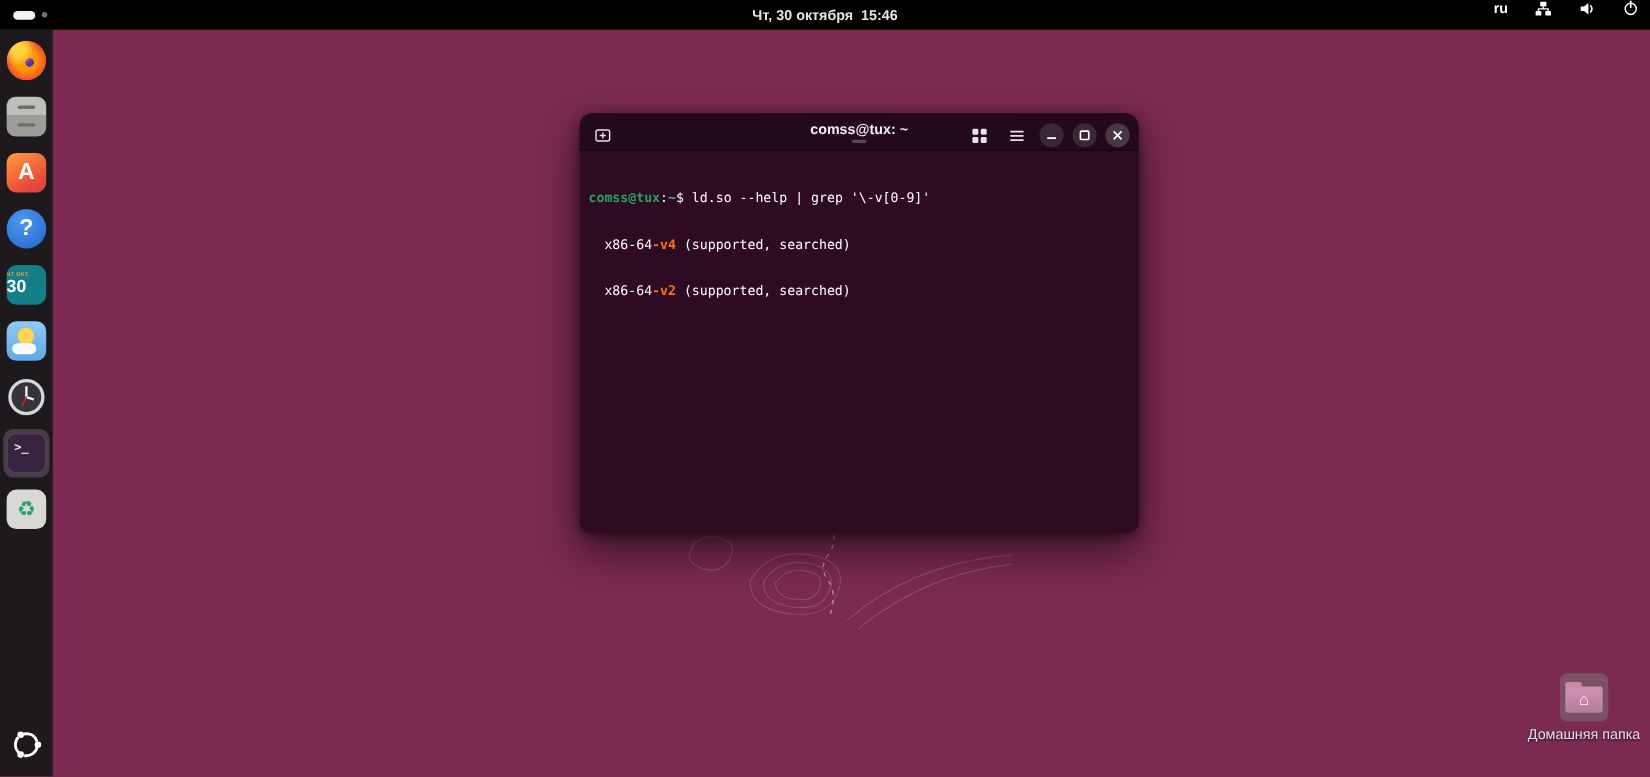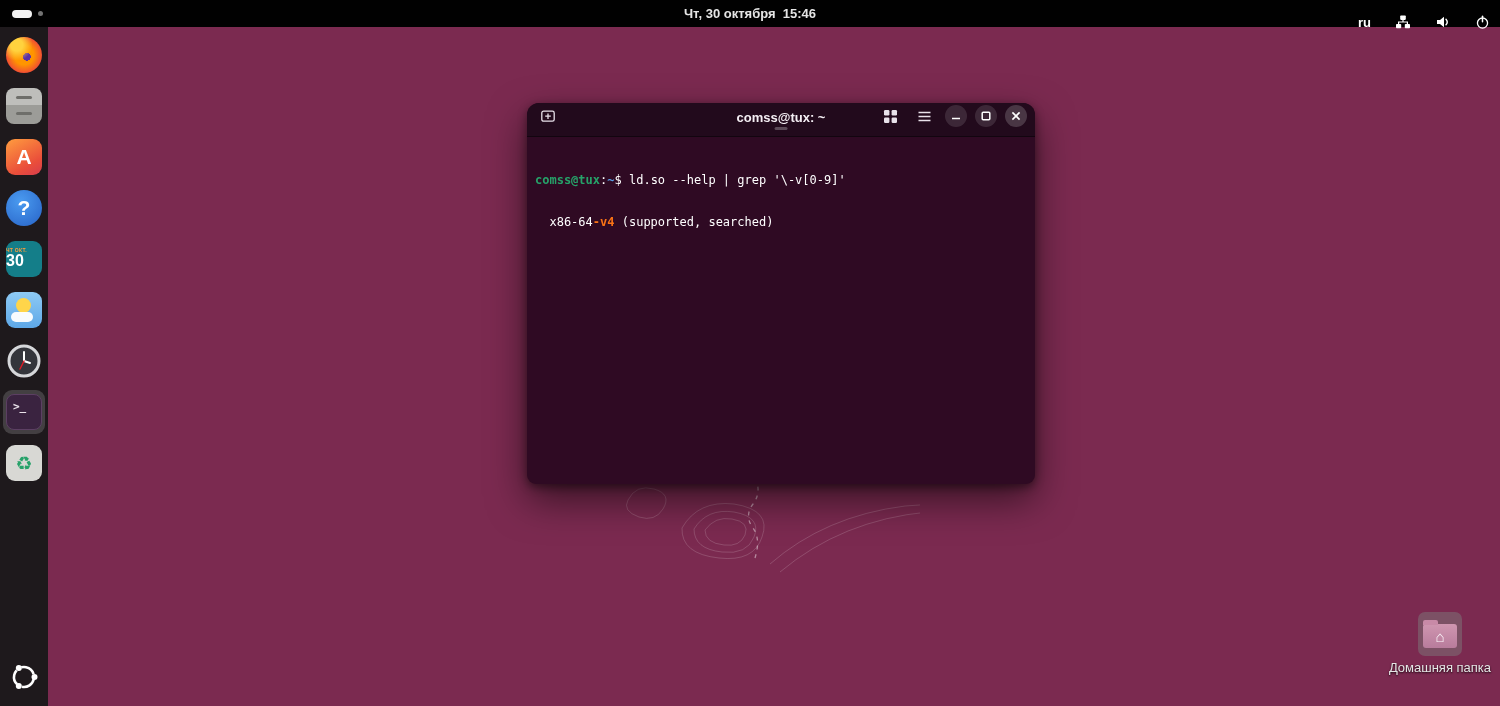--- a/index.html
+++ b/index.html
@@ -21,21 +21,21 @@
   }
   .tb-left { position:absolute; left:12px; top:0; height:27px; display:flex; align-items:center; gap:6px; }
   .ws-pill { width:20px; height:8px; border-radius:5px; background:#f2f2f2; display:inline-block; }
   .ws-dot  { width:5px;  height:5px; border-radius:50%; background:rgba(255,255,255,0.45); display:inline-block; }
   .tb-clock {
     position:absolute; left:50%; top:0; transform:translateX(-50%);
     height:27px; display:flex; align-items:center;
     background:none; border:none; color:#e5e5e5;
     font:600 13px "Liberation Sans", sans-serif; white-space:pre; cursor:default;
   }
-  .tb-right { position:absolute; right:10px; top:0; height:44px; display:flex; align-items:center; gap:24px; }
+  .tb-right { position:absolute; right:10px; top:0; height:44px; display:flex; align-items:flex-start; gap:24px; }
   .tb-lang { font:600 13px "Liberation Sans", sans-serif; color:#fff; }
   .tb-ico { display:flex; align-items:center; }
 
   
   .dock {
     position:absolute; left:0; top:27px; bottom:0; width:48px;
     background:rgba(24,24,24,0.94); z-index:35;
     display:flex; flex-direction:column; align-items:center;
     padding-top:9px; gap:13px;
   }
@@ -81,21 +81,21 @@
 
   
   .window {
     position:absolute; left:527px; top:103px; width:508px; height:381px; z-index:20;
     border-radius:12px 12px 9px 9px;
     box-shadow:0 16px 38px rgba(0,0,0,0.55), 0 3px 10px rgba(0,0,0,0.45);
     overflow:hidden; background:#2f0a23;
   }
   .headerbar {
     position:relative; height:34px; background:#220a1c;
-    display:flex; align-items:flex-start; padding:0 8px;
+    display:flex; align-items:flex-end; padding:0 8px;
     border-bottom:1px solid rgba(0,0,0,0.45);
   }
   .hb-btn { background:none; border:none; width:26px; height:26px; display:flex; align-items:center; justify-content:center; cursor:pointer; border-radius:6px; }
   .hb-title-wrap { position:absolute; left:50%; top:0; transform:translateX(-50%); height:34px; display:flex; flex-direction:column; align-items:center; justify-content:center; }
   .hb-title { color:#f4eef3; font:700 13px "Liberation Sans", sans-serif; line-height:14px; }
   .hb-dash  { width:13px; height:3px; border-radius:2px; background:#5c4a58; margin-top:2px; }
   .hb-right { margin-left:auto; display:flex; align-items:center; gap:8px; }
   .circle-btn {
     width:22px; height:22px; border-radius:50%; border:none; cursor:pointer;
     background:rgba(255,255,255,0.12); display:flex; align-items:center; justify-content:center;
@@ -278,20 +278,21 @@
           <line x1="2.4" y1="2.4" x2="9.6" y2="9.6" stroke="#fff" stroke-width="1.6"></line>
           <line x1="9.6" y1="2.4" x2="2.4" y2="9.6" stroke="#fff" stroke-width="1.6"></line>
         </svg>
       </button>
     </div>
   </div>
 
   <div class="term-body">
     <div class="term-line"><span class="t-user">comss@tux</span><span class="t-fg">:</span><span class="t-path">~</span><span class="t-fg">$ </span><span class="t-fg">ld.so --help | grep '\-v[0-9]'</span></div>
     <div class="term-line"><span class="t-fg">  x86-64</span><span class="t-match">-v4</span><span class="t-fg"> (supported, searched)</span></div>
+    <div class="term-line"><span class="t-fg">  x86-64</span><span class="t-match">-v2</span><span class="t-fg"> (supported, searched)</span></div>
   </div>
 </section>
 
 <div class="desktop-icon">
   <div class="di-highlight">
     <div class="folder">
       <span class="home-glyph">⌂</span>
     </div>
   </div>
   <div class="di-label">Домашняя папка</div>

